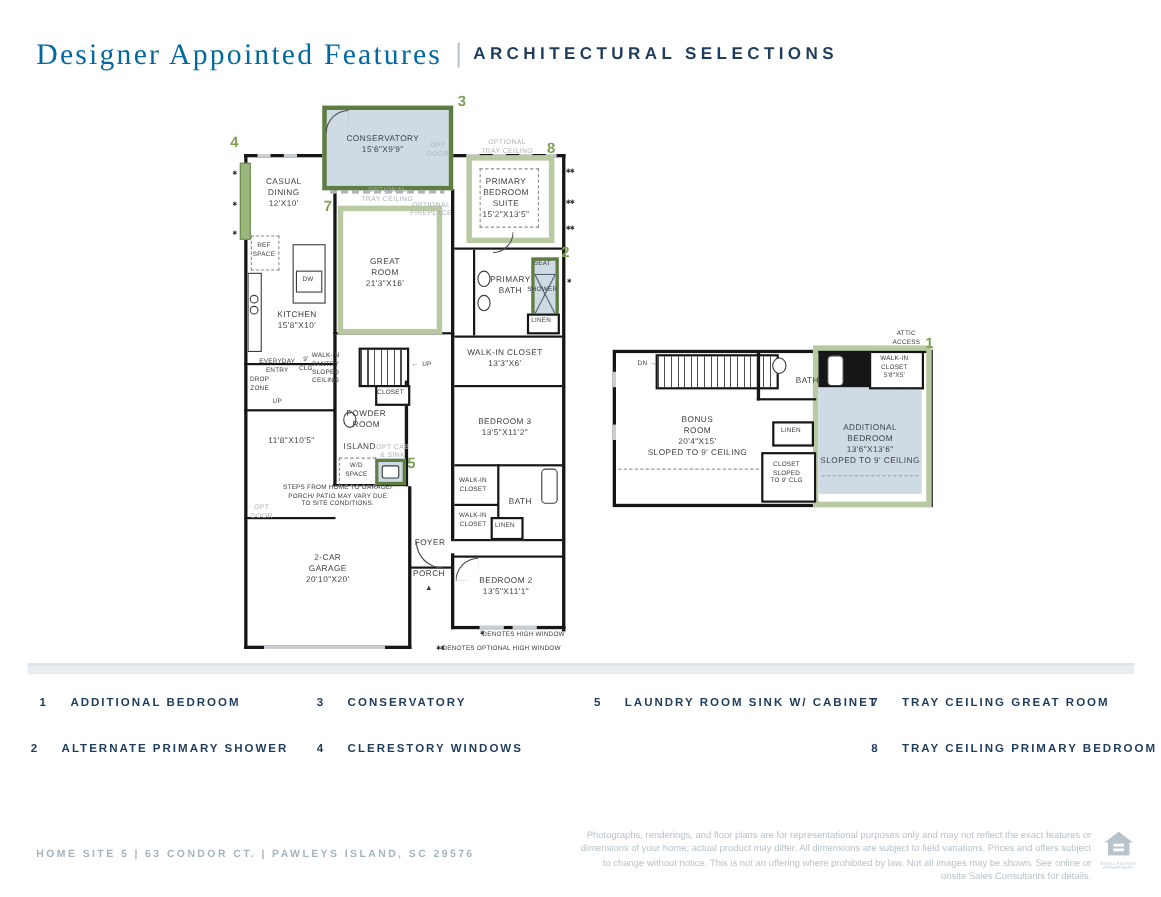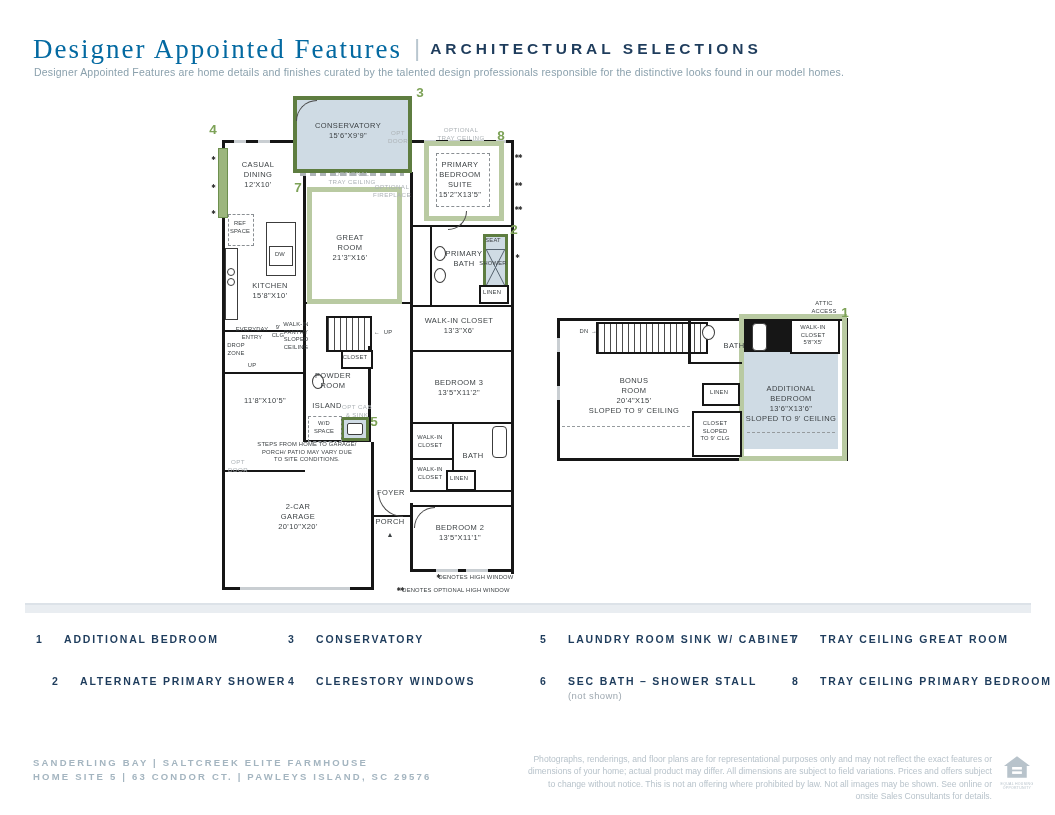--- a/index.html
+++ b/index.html
@@ -42,21 +42,20 @@
   .eho-txt{font-size:3.5px;letter-spacing:.3px;line-height:1.2;white-space:pre-line;}
 </style>
 </head>
 <body>
 
 <div id="page">
 
   <div class="title-row">
     <span class="title-serif">Designer Appointed Features</span><span class="title-div">|</span><span class="title-sans">ARCHITECTURAL SELECTIONS</span>
   </div>
-  <div class="subtitle">Designer Appointed Features are home details and finishes curated by the talented design professionals responsible for the distinctive looks found in our model homes.</div>
 
   <i class="w" style="left:222px;top:140px;width:74px;height:3px"></i>
   <i class="w" style="left:410px;top:140px;width:104px;height:3px"></i>
   <i class="w" style="left:222px;top:140px;width:3px;height:450px"></i>
   <i class="w" style="left:511px;top:140px;width:3px;height:434px"></i>
   <i class="w" style="left:222px;top:587px;width:152px;height:3px"></i>
   <i class="w" style="left:371px;top:442px;width:3px;height:148px"></i>
   <i class="w" style="left:410px;top:569px;width:104px;height:3px"></i>
   <i class="w" style="left:410px;top:503px;width:3px;height:69px"></i>
   <i class="w" style="left:410px;top:172px;width:3px;height:320px"></i>
@@ -255,29 +254,27 @@
 SLOPED
 TO 9' CLG</div>
   <div class="lbl" style="left:791px;top:404px">ADDITIONAL
 BEDROOM
 13'6"X13'6"
 SLOPED TO 9' CEILING</div>
   <div class="callout" style="left:845px;top:312px">1</div>
 
   <div class="band"></div>
   <div class="lg-item" style="left:36px;top:633px"><span class="lg-num">1</span><span>ADDITIONAL BEDROOM</span></div>
-  <div class="lg-item" style="left:52px;top:675px"><span class="lg-num">2</span><span>ALTERNATE PRIMARY SHOWER</span></div>
+  <div class="lg-item" style="left:28px;top:675px"><span class="lg-num">2</span><span>ALTERNATE PRIMARY SHOWER</span></div>
   <div class="lg-item" style="left:288px;top:633px"><span class="lg-num">3</span><span>CONSERVATORY</span></div>
   <div class="lg-item" style="left:288px;top:675px"><span class="lg-num">4</span><span>CLERESTORY WINDOWS</span></div>
   <div class="lg-item" style="left:540px;top:633px"><span class="lg-num">5</span><span>LAUNDRY ROOM SINK W/ CABINET</span></div>
-  <div class="lg-item" style="left:540px;top:675px"><span class="lg-num">6</span><span>SEC BATH – SHOWER STALL</span><span class="lg-note">(not shown)</span></div>
   <div class="lg-item" style="left:792px;top:633px"><span class="lg-num">7</span><span>TRAY CEILING GREAT ROOM</span></div>
   <div class="lg-item" style="left:792px;top:675px"><span class="lg-num">8</span><span>TRAY CEILING PRIMARY BEDROOM</span></div>
 
-  <div class="f-line" style="top:757px">SANDERLING BAY  |  SALTCREEK ELITE FARMHOUSE</div>
   <div class="f-line" style="top:771px">HOME SITE 5  |  63 CONDOR CT.  |  PAWLEYS ISLAND, SC 29576</div>
   <div class="disclaimer">Photographs, renderings, and floor plans are for representational purposes only and may not reflect the exact features or dimensions of your home; actual product may differ. All dimensions are subject to field variations. Prices and offers subject to change without notice. This is not an offering where prohibited by law. Not all images may be shown. See online or onsite Sales Consultants for details.</div>
   <div class="eho">
     <svg width="26" height="22" viewBox="0 0 24 20">
       <path d="M12 0 L0 9 h3 v11 h18 V9 h3 Z" fill="#b8c3cb"></path>
       <rect x="7.5" y="10" width="9" height="2.4" fill="#ffffff"></rect>
       <rect x="7.5" y="14" width="9" height="2.4" fill="#ffffff"></rect>
     </svg>
     <div class="eho-txt">EQUAL HOUSING
 OPPORTUNITY</div>

